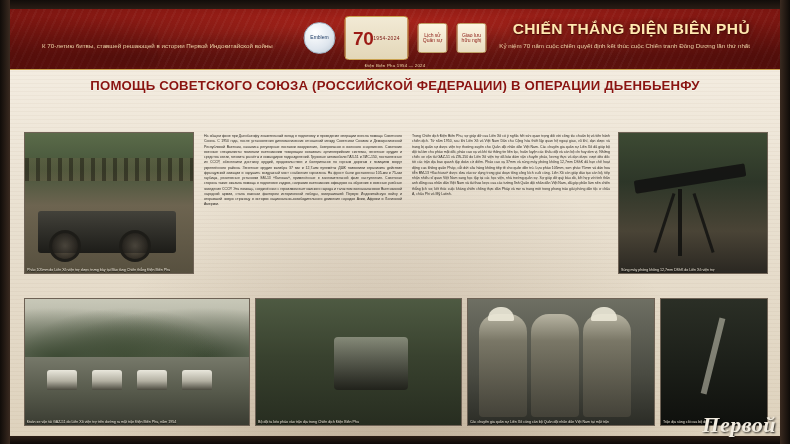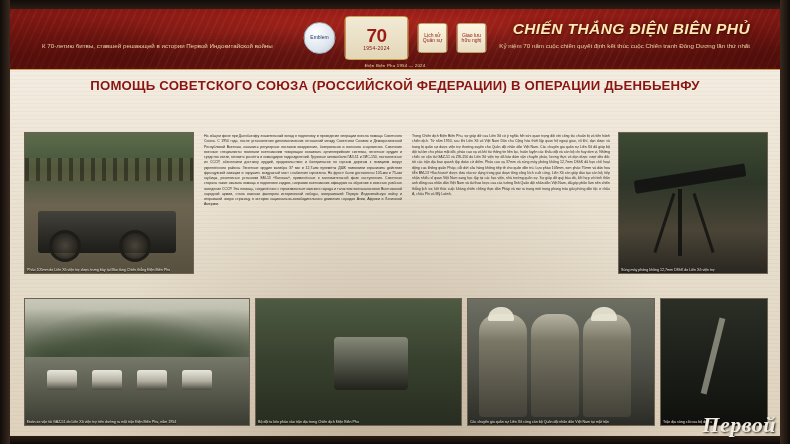--- a/index.html
+++ b/index.html
@@ -97,21 +97,20 @@
     letter-spacing: 0.4px;
     white-space: nowrap;
   }
   .banner-title.ru {
     left: 36px;
     font-size: 15.5px;
   }
   .banner-title.vi {
     right: 34px;
     font-size: 15.5px;
-    font-style: italic;
   }
   .banner-sub {
     position: absolute;
     top: 35px;
     font-size: 6.2px;
     color: #f3dcae;
     white-space: nowrap;
     opacity: 0.95;
   }
   .banner-sub.ru { left: 36px; }
@@ -141,21 +140,20 @@
     text-align: center;
     line-height: 1.05;
     overflow: hidden;
   }
   .logo-70 {
     width: 62px; height: 42px;
     border-radius: 4px;
     background: linear-gradient(180deg,#f2ead5 0%, #e3d7b8 100%);
     border: 1px solid #caa24f;
     display: flex;
-    flex-direction: column;
     align-items: center;
     justify-content: center;
     color: #9c1c16;
     line-height: 1;
   }
   .logo-70 .num {
     font-size: 19px;
     font-weight: bold;
     letter-spacing: -0.5px;
   }

